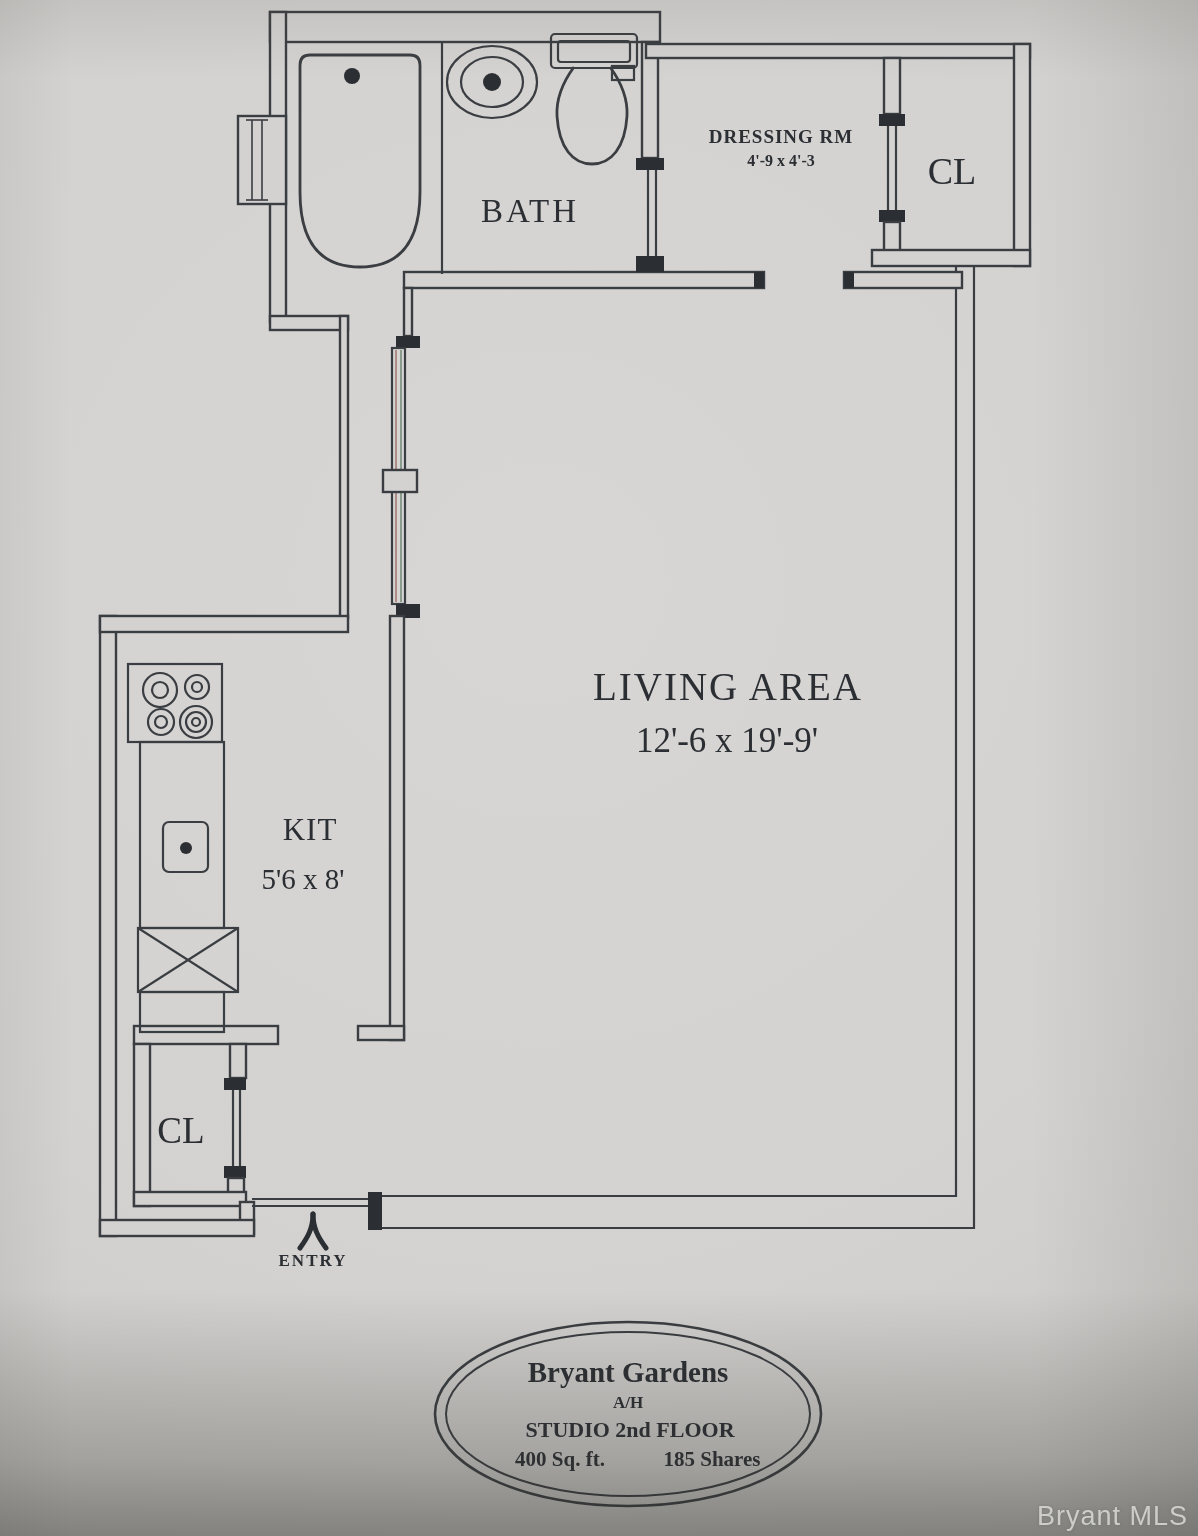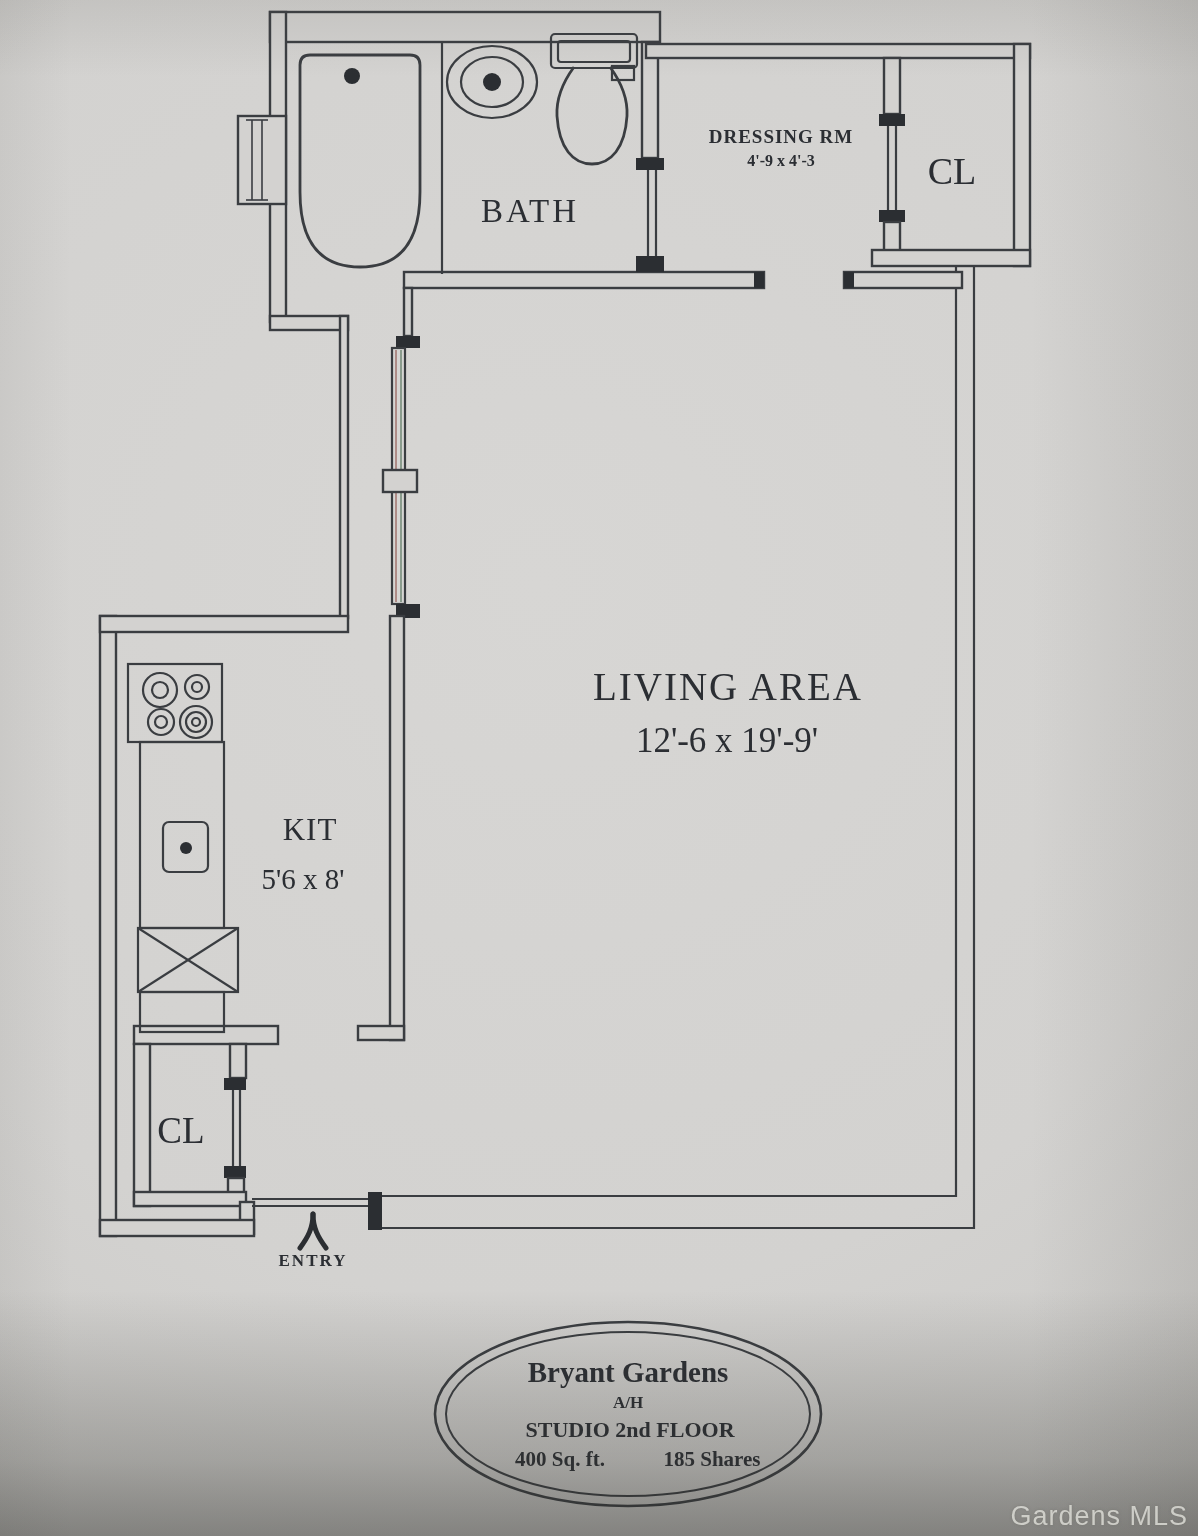--- a/index.html
+++ b/index.html
@@ -181,14 +181,14 @@
     <ellipse cx="628" cy="1414" rx="182" ry="82" fill="none" stroke="#3a3d41" stroke-width="2"></ellipse>
     <text class="lbl" x="628" y="1382" font-size="29" font-weight="600">Bryant Gardens</text>
     <text class="lbl" x="628" y="1408" font-size="17" font-weight="600">A/H</text>
     <text class="lbl" x="630" y="1437" font-size="22" font-weight="600">STUDIO  2nd FLOOR</text>
     <text class="lbl" x="560" y="1466" font-size="21" font-weight="600">400 Sq. ft.</text>
     <text class="lbl" x="712" y="1466" font-size="21" font-weight="600">185 Shares</text>
   </g>
 </svg>
 
 <div id="vignette"></div>
-<div id="watermark">Gardens MLS</div>
+<div id="watermark">Bryant MLS</div>
 </div>
 
 </body></html>

